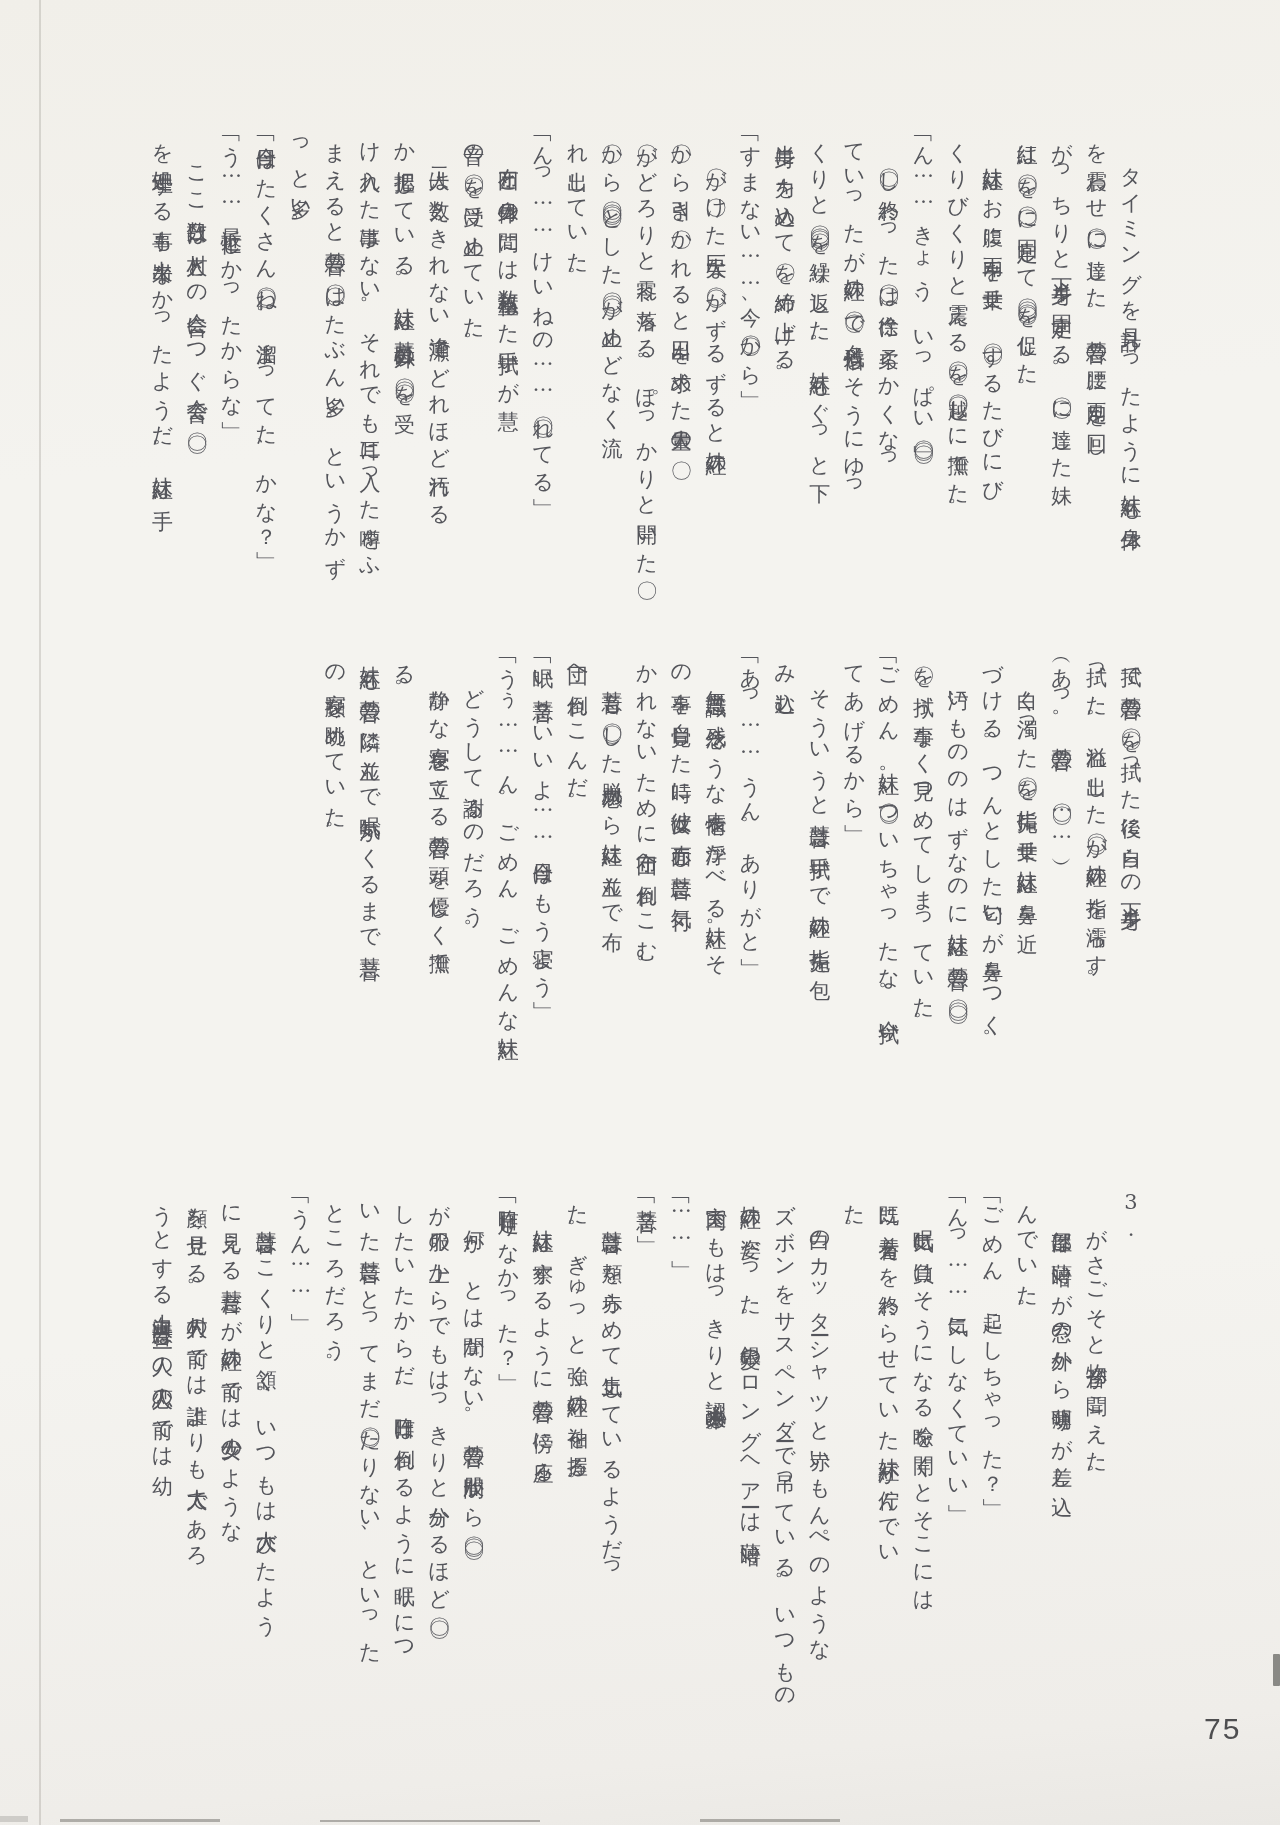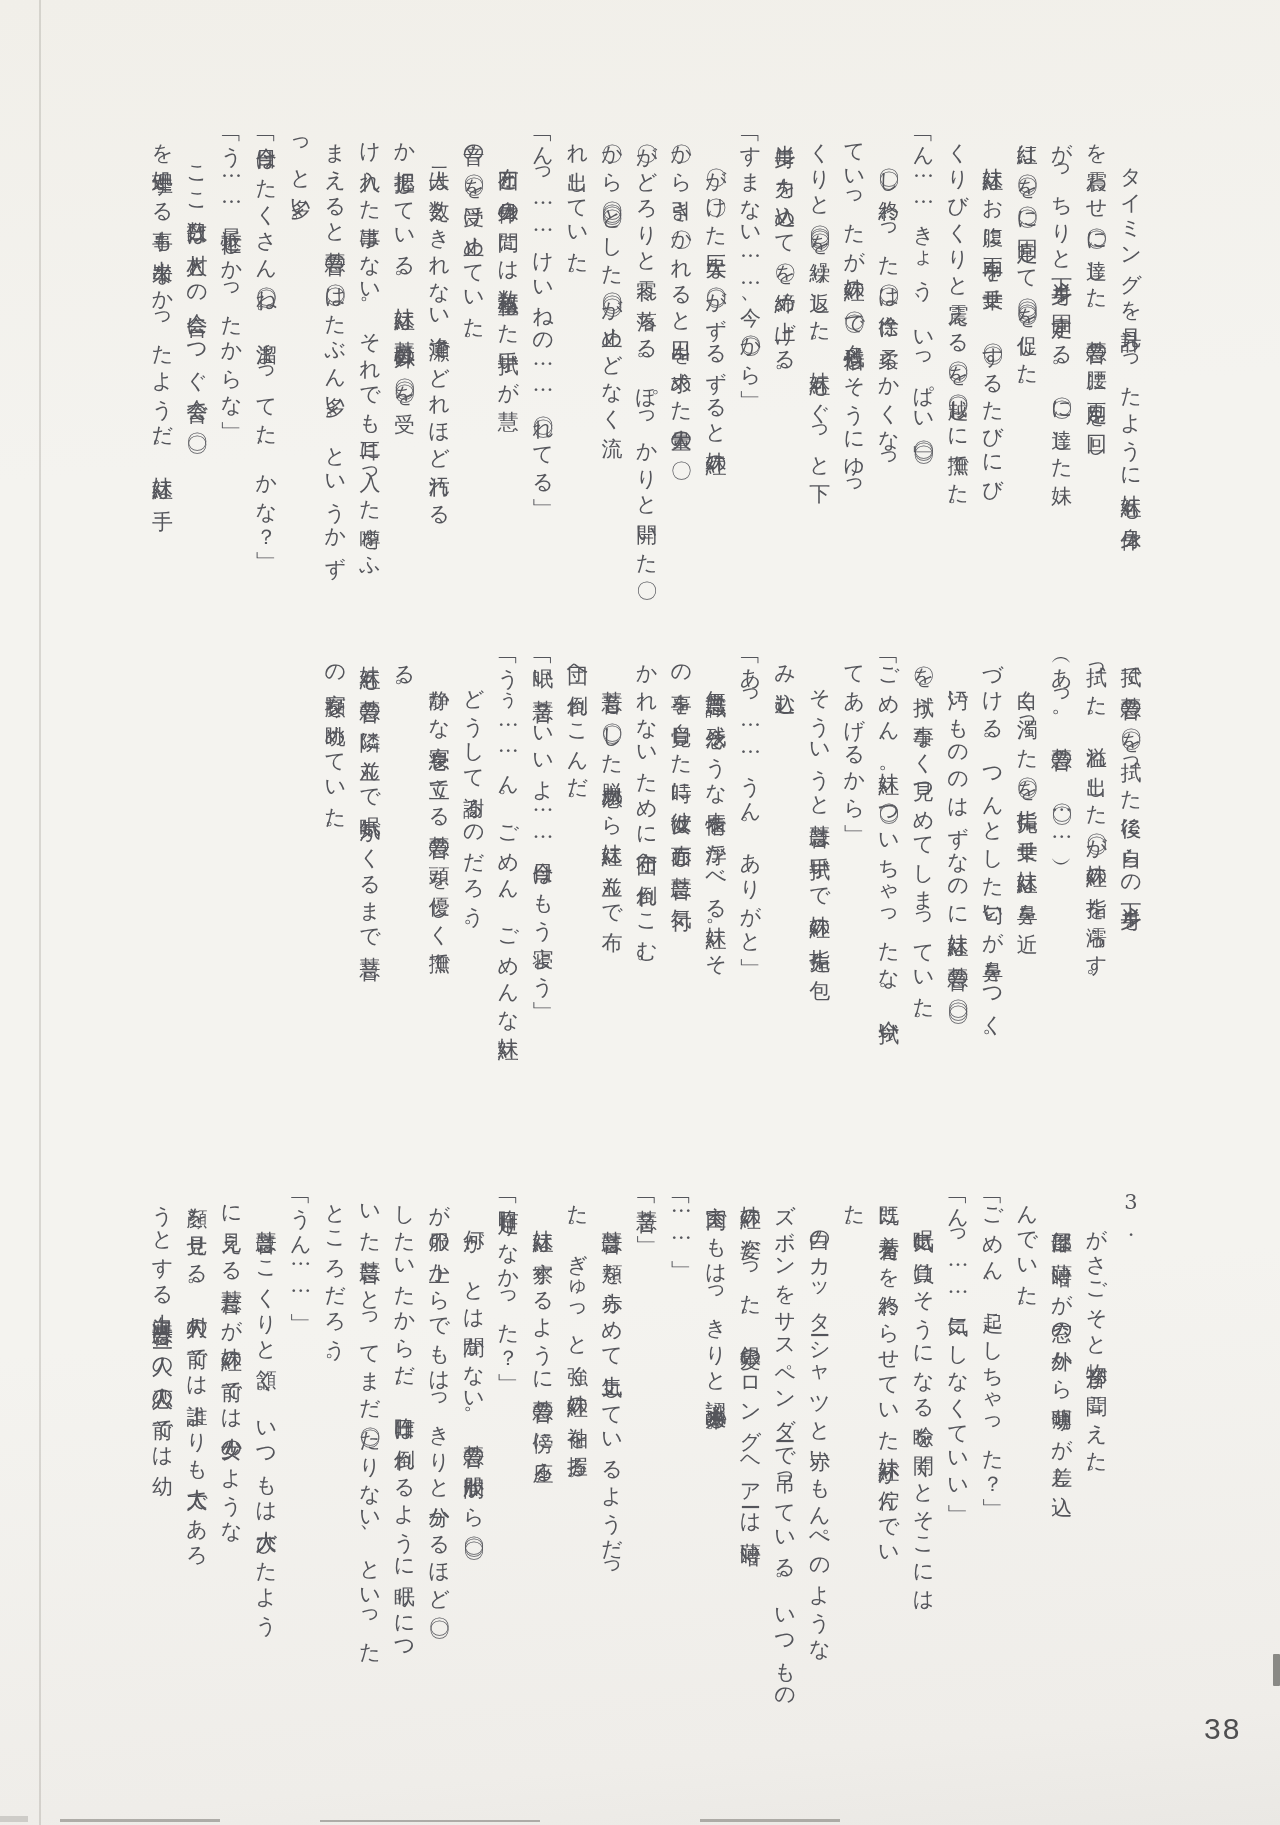--- a/index.html
+++ b/index.html
@@ -133,20 +133,20 @@
       <p>したいたからだ。昨日は倒れるように眠りにつ</p>
       <p>いた慧音にとってまだ〇〇たりない、といった</p>
       <p>ところだろう。</p>
       <p>「うん……」</p>
       <p>　慧音はこくりと頷く。いつもは大人びたよう</p>
       <p>に見える慧音だが妹紅の前では少女のような</p>
       <p>顔を見せる。村人の前では誰よりも大人であろ</p>
       <p>うとする上白沢慧音は一人の恋人の前では幼</p>
     </div>
 
-  <div class="page-number">38</div>
+  <div class="page-number">75</div>
 
   <div class="edge-blob"></div>
   <div class="speck s1"></div>
   <div class="speck s2"></div>
   <div class="speck s3"></div>
   <div class="speck s4"></div>
 </div>
 
 </body></html>

